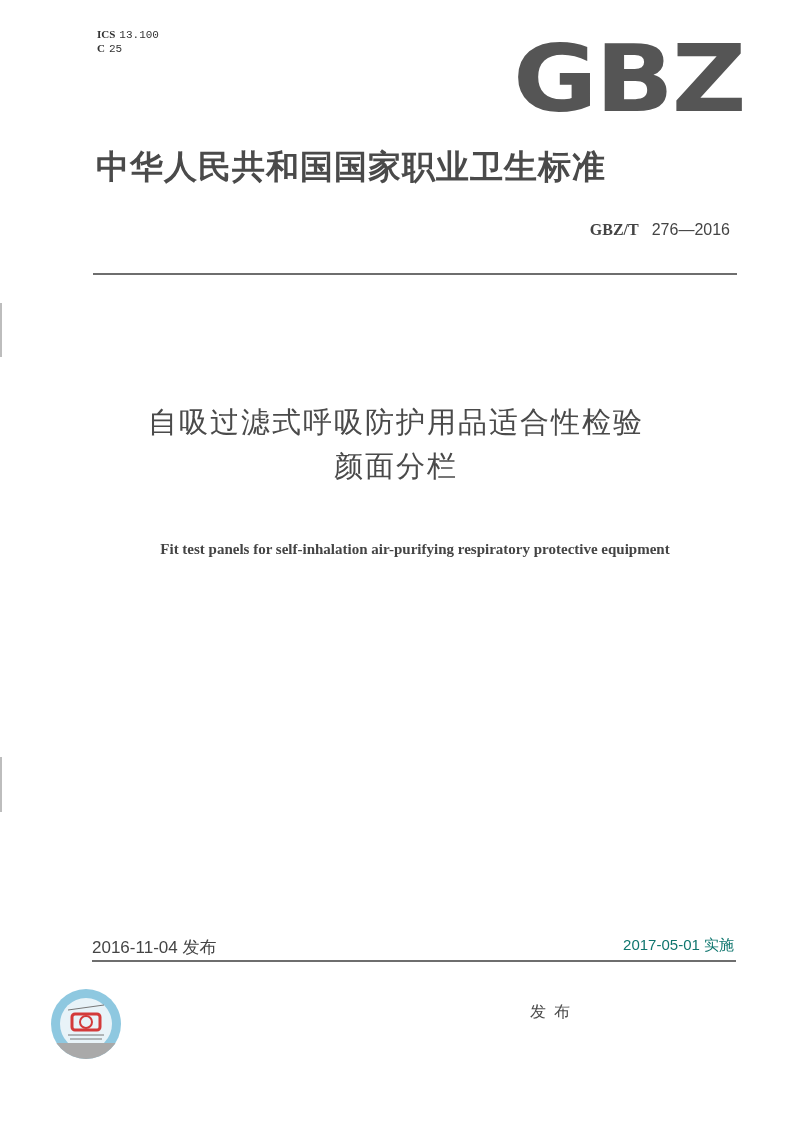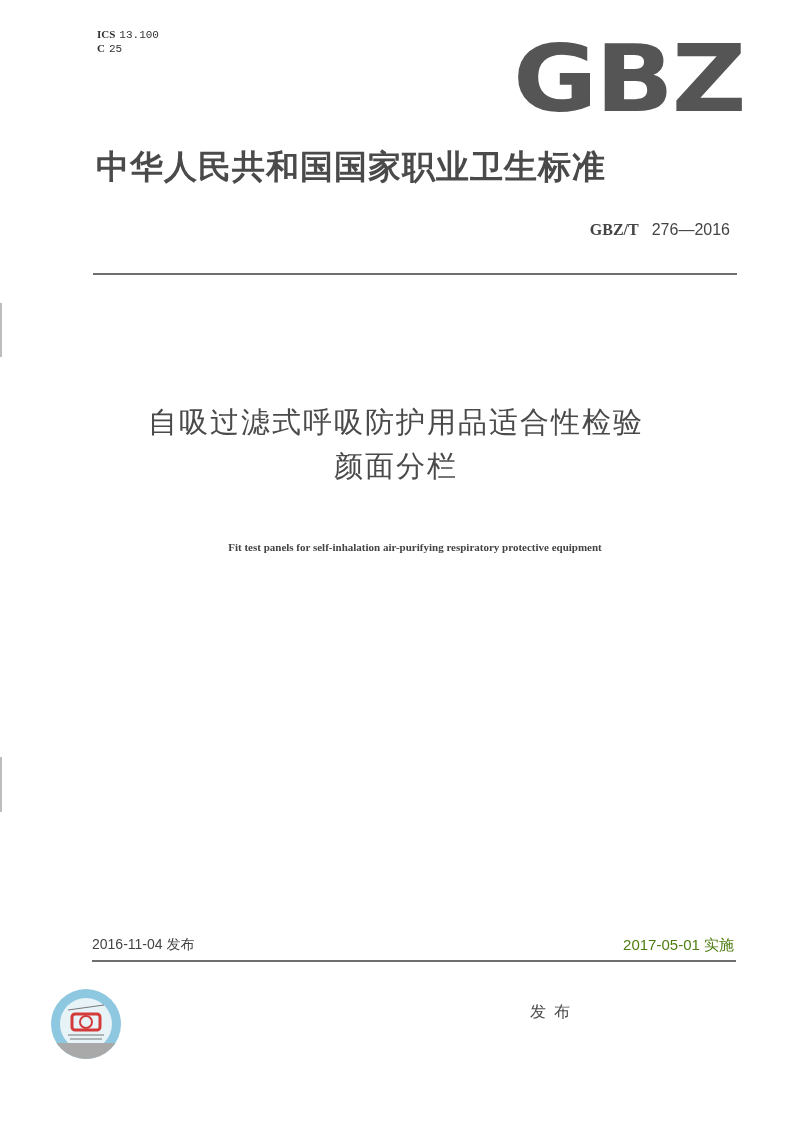--- a/index.html
+++ b/index.html
@@ -40,25 +40,25 @@
   #title-cn {
     left: 90px; top: 400px; width: 612px; text-align: center;
     font-family: "DejaVu Sans", sans-serif; font-size: 29px; line-height: 44px;
     color: #4a4a4a; letter-spacing: 2px;
   }
   #title-cn div { white-space: nowrap; }
 
   #title-en {
     left: 80px; top: 541px; width: 670px; text-align: center;
     font-family: "Liberation Serif", serif; font-weight: bold;
-    font-size: 11px; color: #444; white-space: nowrap;
+    font-size: 15px; color: #444; white-space: nowrap;
   }
 
-  #issue-date { left: 92px; top: 936px; font-size: 14px; color: #444; }
-  #impl-date { right: 58px; top: 936px; font-size: 15px; color: #4d7c0f; }
+  #issue-date { left: 92px; top: 936px; font-size: 17px; color: #444; }
+  #impl-date { right: 58px; top: 936px; font-size: 15px; color: #0f766e; }
   #rule-bottom { left: 92px; top: 960px; width: 644px; height: 2px; background: #6e6e6e; }
 
   #issuers {
     left: 255px; top: 988px; font-family: "DejaVu Serif", serif;
     font-size: 19px; color: #4a4a4a; line-height: 24px;
   }
   #issuers .l1 { letter-spacing: 13.5px; white-space: nowrap; }
   #issuers .l2 { letter-spacing: 0px; white-space: nowrap; }
   #publish { left: 530px; top: 1002px; font-family: "DejaVu Serif", serif; font-size: 16px; color: #4a4a4a; letter-spacing: 8px; }
 

